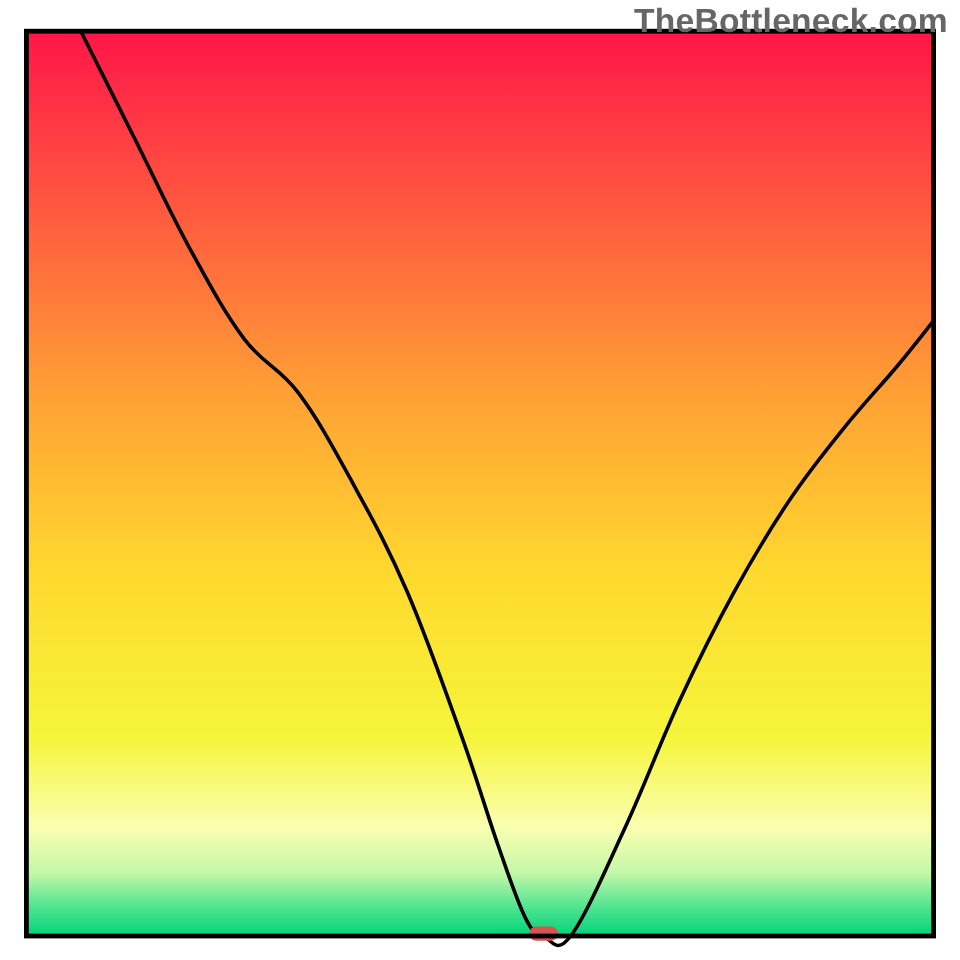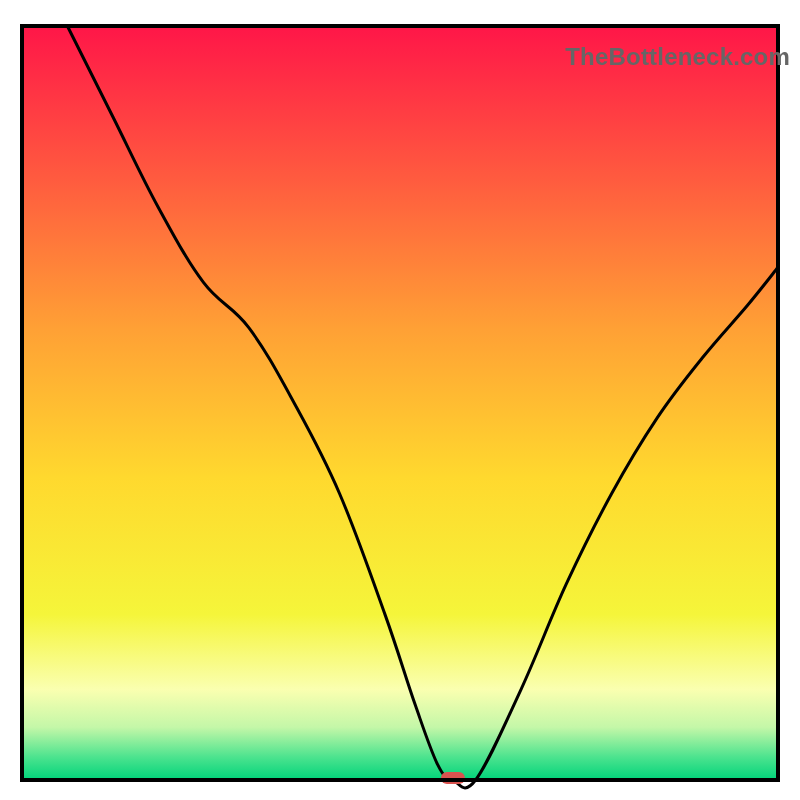--- a/index.html
+++ b/index.html
@@ -15,25 +15,24 @@
     left: 0;
     top: 0;
     width: 800px;
     height: 800px;
   }
   .watermark {
     position: absolute;
     top: 2px;
     right: 10px;
     font-family: Arial, Helvetica, sans-serif;
-    font-size: 24px;
+    font-size: 28px;
     font-weight: 600;
     color: #666666;
     letter-spacing: 0.2px;
-    margin-top: 41px;
   }
 </style>
 </head>
 <body>
 
 <div class="frame">
   <svg id="chart-svg" width="800" height="800" viewBox="0 0 800 800">
     <defs>
       <linearGradient id="bg-grad" x1="0" y1="0" x2="0" y2="1">
           <stop offset="0.00%" stop-color="#ff1648"></stop>

